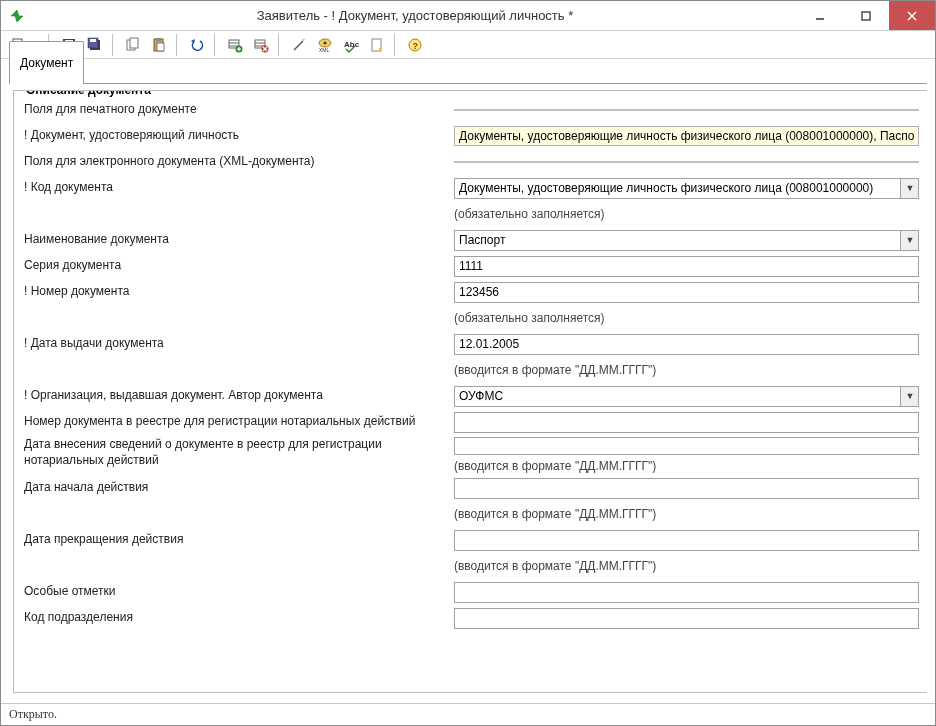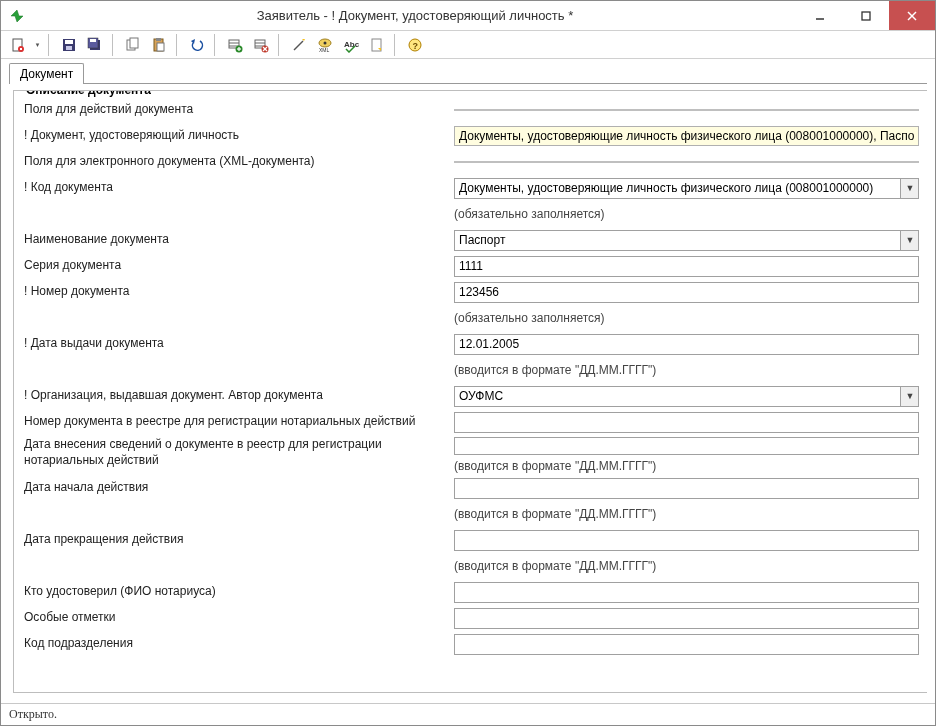--- a/index.html
+++ b/index.html
@@ -12,21 +12,21 @@
   .winbtns { display:flex; height:100%; }
   .winbtn { width:46px; height:100%; display:flex; align-items:center; justify-content:center; color:#333; }
   .winbtn.close { background:#c75050; color:#fff; }
   
   .toolbar { height:28px; display:flex; align-items:center; padding:2px 6px; border-bottom:1px solid #d0d0d0; gap:4px; }
   .tbtn { width:22px; height:22px; display:flex; align-items:center; justify-content:center; border:1px solid transparent; }
   .tsep { width:4px; height:22px; border-left:1px solid #c0c0c0; margin:0 2px; }
   .dd { width:9px; display:flex; align-items:center; justify-content:center; font-size:7px; color:#555; }
   
   .tabstrip { height:24px; display:flex; align-items:flex-end; padding:2px 8px 0 8px; }
-  .tab { border:1px solid #999; border-bottom:none; background:#f4f4f4; padding:3px 10px; font-size:12px; border-radius:2px 2px 0 0; position:relative; top:1px; background:#fff; }
+  .tab { border:1px solid #999; border-bottom:none; background:#f4f4f4; padding:14px 10px; font-size:12px; border-radius:2px 2px 0 0; position:relative; top:1px; background:#fff; }
   
   .body { flex:1; border-top:1px solid #999; margin:0 8px 4px 8px; display:flex; overflow:hidden; }
   .scrollwrap { flex:1; display:flex; }
   .formarea { flex:1; overflow:hidden; position:relative; }
   .grp { border:1px solid #bdbdbd; margin:6px 4px 4px 4px; padding:8px 10px 10px 10px; position:relative; height:calc(100% - 12px); overflow:hidden; }
   .grp-title { position:absolute; top:-8px; left:8px; background:#fff; padding:0 4px; font-weight:bold; font-size:12px; }
   .rows { display:flex; flex-direction:column; gap:4px; height:100%; overflow:hidden; }
   .row { display:flex; align-items:center; min-height:22px; }
   .row.two { align-items:flex-start; }
   .lbl { width:430px; padding-right:8px; color:#222; font-size:12px; line-height:1.3; }
@@ -181,21 +181,21 @@
   </div>
 
   <div class="body">
     <div class="scrollwrap">
       <div class="formarea">
         <div class="grp">
           <div class="grp-title">Описание документа</div>
           <div class="rows">
 
             <div class="row">
-              <div class="lbl">Поля для действий документа</div>
+              <div class="lbl">Поля для печатного документе</div>
               <div class="fld">
                   <div class="sepline"></div>
                 </div>
             </div>
 
             <div class="row">
               <div class="lbl">! Документ, удостоверяющий личность</div>
               <div class="fld">
                   <div class="ro">Документы, удостоверяющие личность физического лица (008001000000), Паспо</div>
                 </div>
@@ -312,26 +312,20 @@
                   <input class="txt" value="" style="">
                 </div>
             </div>
             <div class="row">
               <div class="lbl"></div>
               <div class="fld">
                   <span class="hint">(вводится в формате "ДД.ММ.ГГГГ")</span>
                 </div>
             </div>
 
-            <div class="row">
-              <div class="lbl">Кто удостоверил (ФИО нотариуса)</div>
-              <div class="fld">
-                  <input class="txt" value="" style="">
-                </div>
-            </div>
 
             <div class="row">
               <div class="lbl">Особые отметки</div>
               <div class="fld">
                   <input class="txt" value="" style="">
                 </div>
             </div>
 
             <div class="row">
               <div class="lbl">Код подразделения</div>

